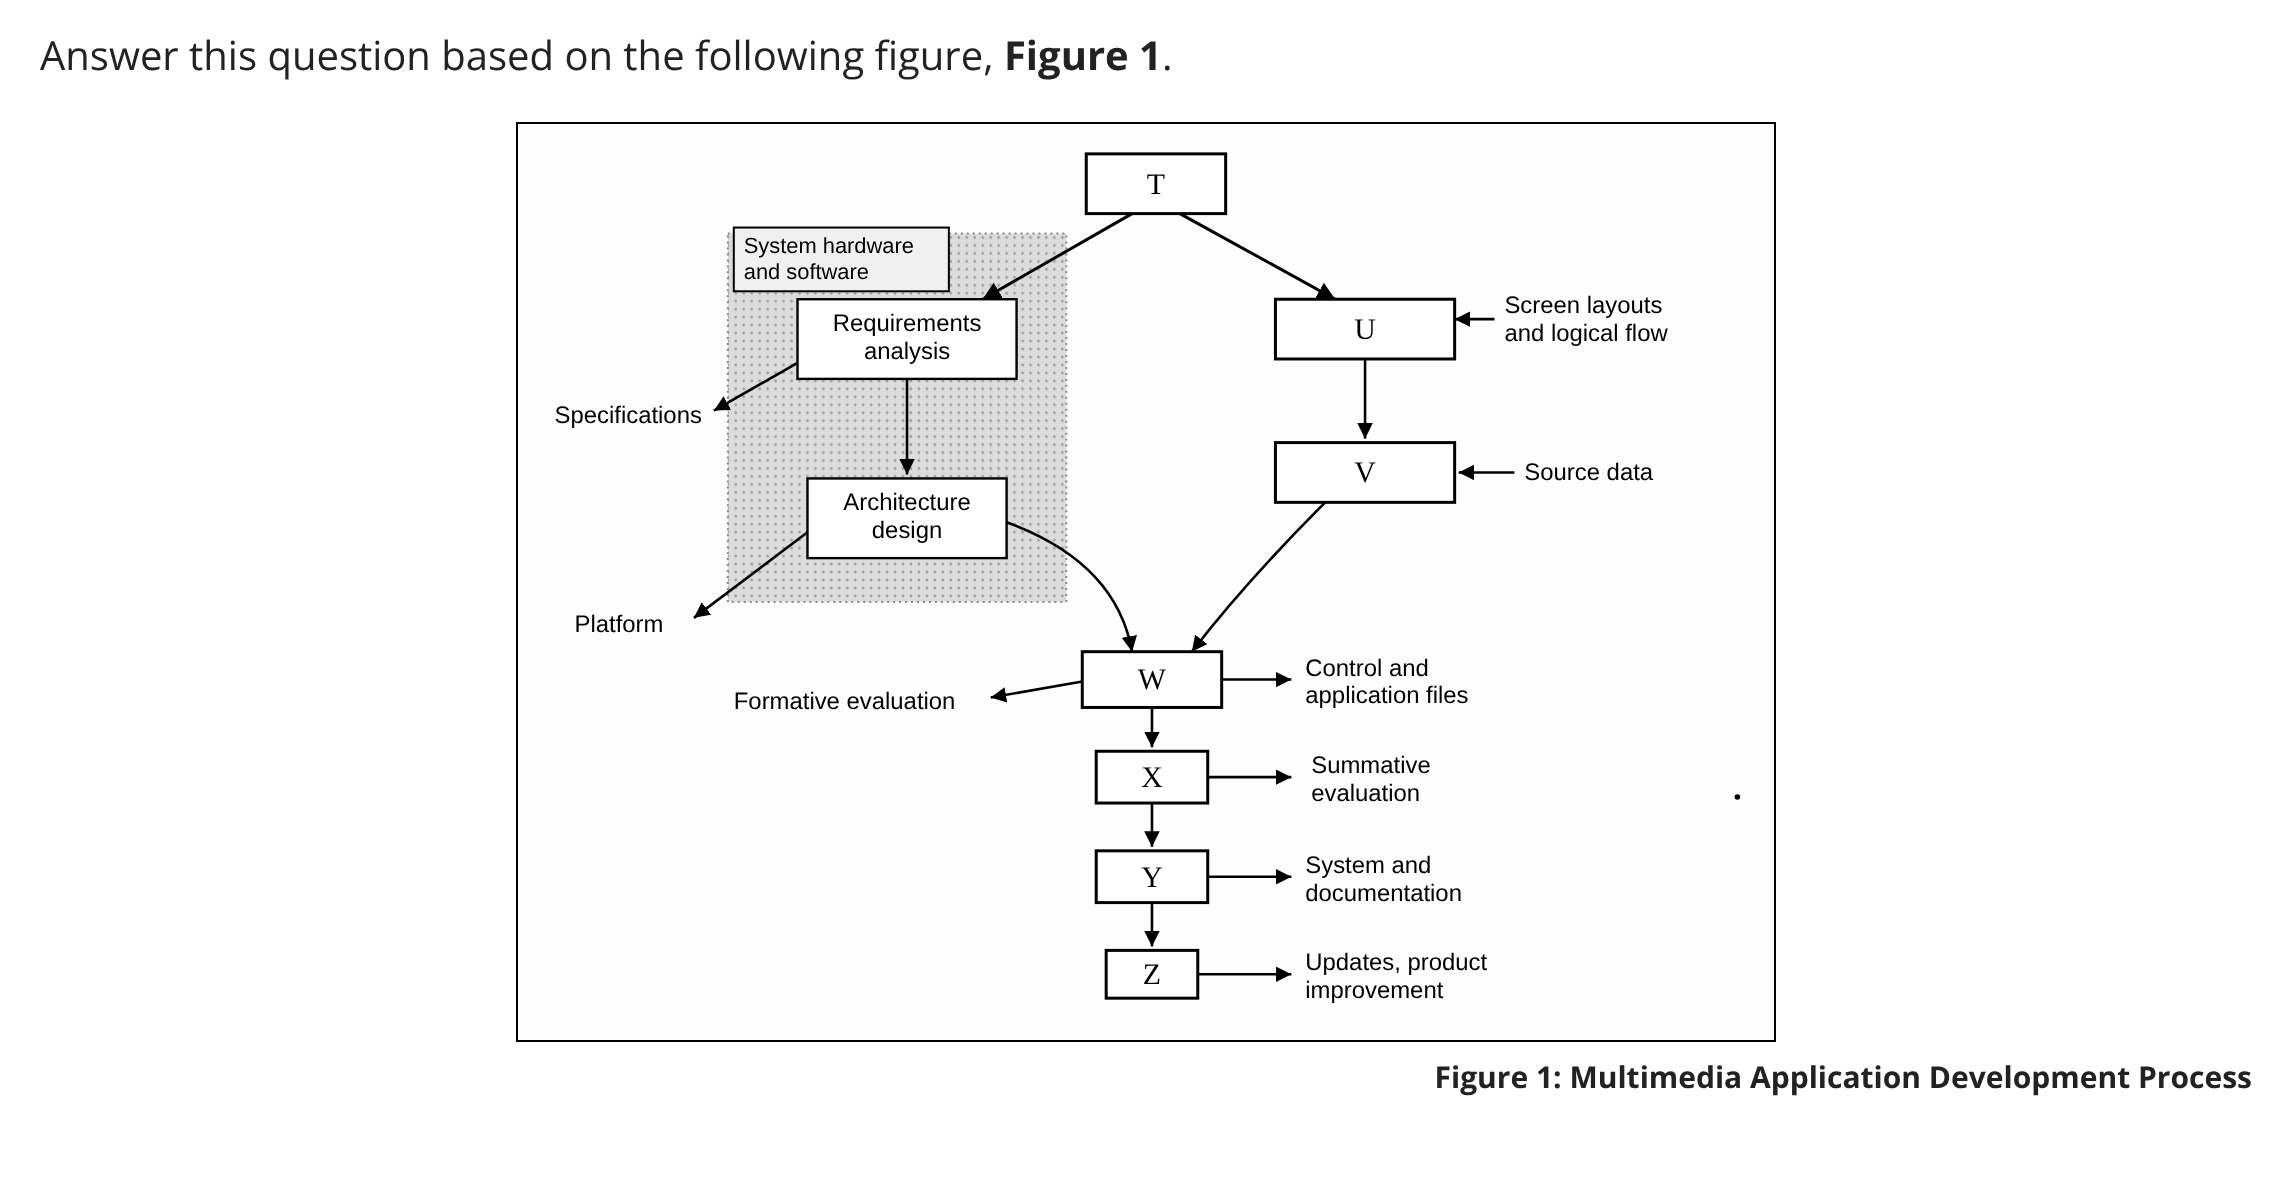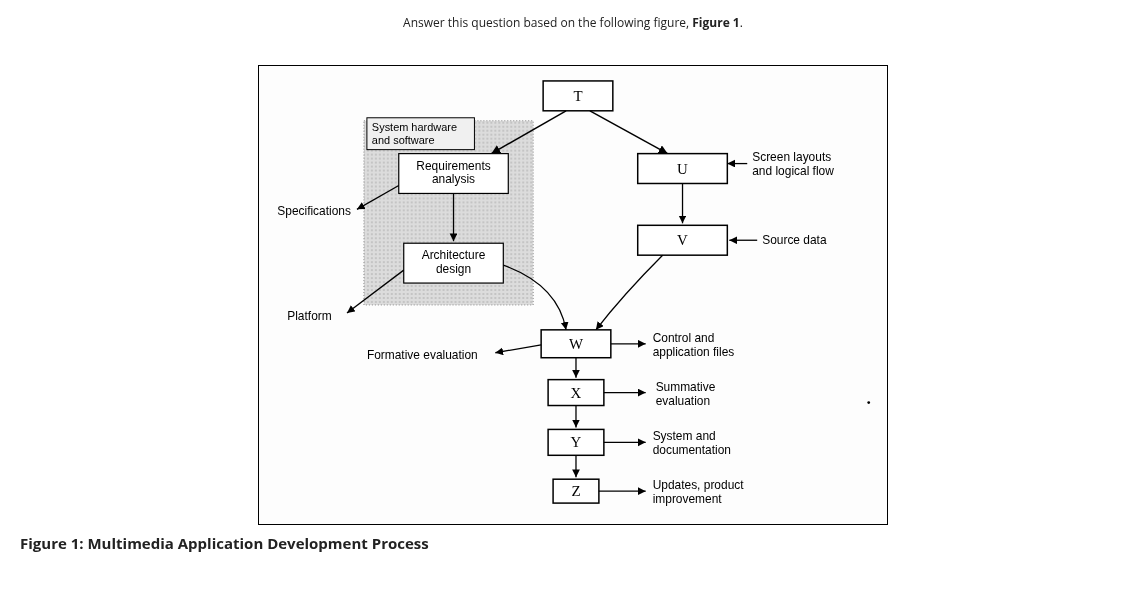--- a/index.html
+++ b/index.html
@@ -5,41 +5,40 @@
   * { box-sizing: border-box; }
   body {
     margin: 0;
     padding: 14px 20px;
     font-family: "Segoe UI", "Open Sans", Arial, sans-serif;
     color: #222;
     background: #fff;
     width: 1146px;
   }
   .question {
-    font-size: 12px;
+    font-size: 20px;
     font-weight: 400;
-    margin-bottom: 34px;
-    text-align: center;
+    margin-bottom: 20px;
   }
   .question b { font-weight: 700; }
   .figure-wrap {
     display: block;
     text-align: center;
   }
   svg.diagram {
     display: block;
     margin: 0 auto;
     border: 1px solid #000;
     background: #fdfdfd;
   }
   .caption {
     font-size: 15px;
     font-weight: 700;
     margin-top: 8px;
-    text-align: left;
+    text-align: right;
   }
 </style>
 </head>
 <body>
 
 <div class="question">
   <span>Answer this question based on the following figure, </span><b>Figure 1</b><span>.</span>
 </div>
 
 <div class="figure-wrap">

